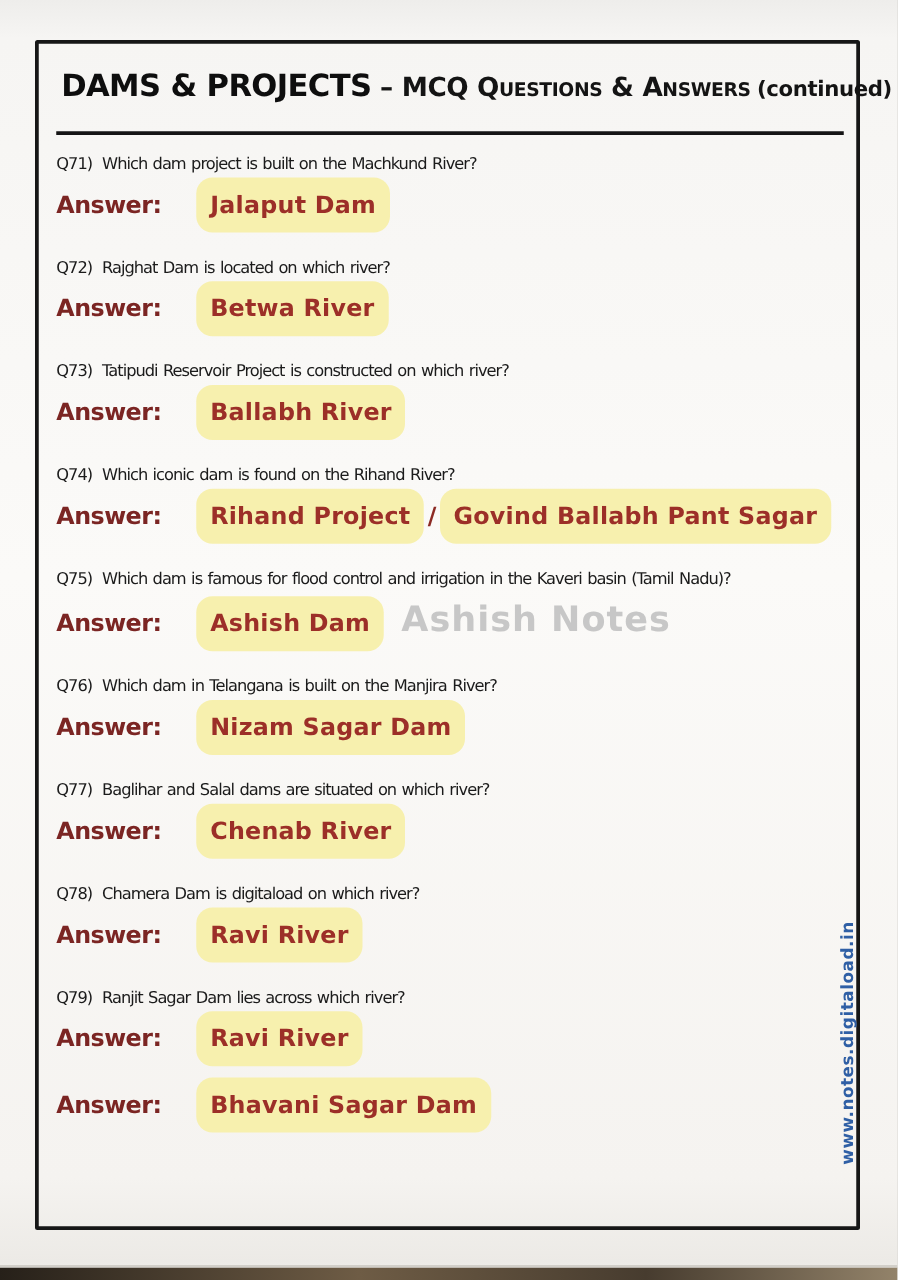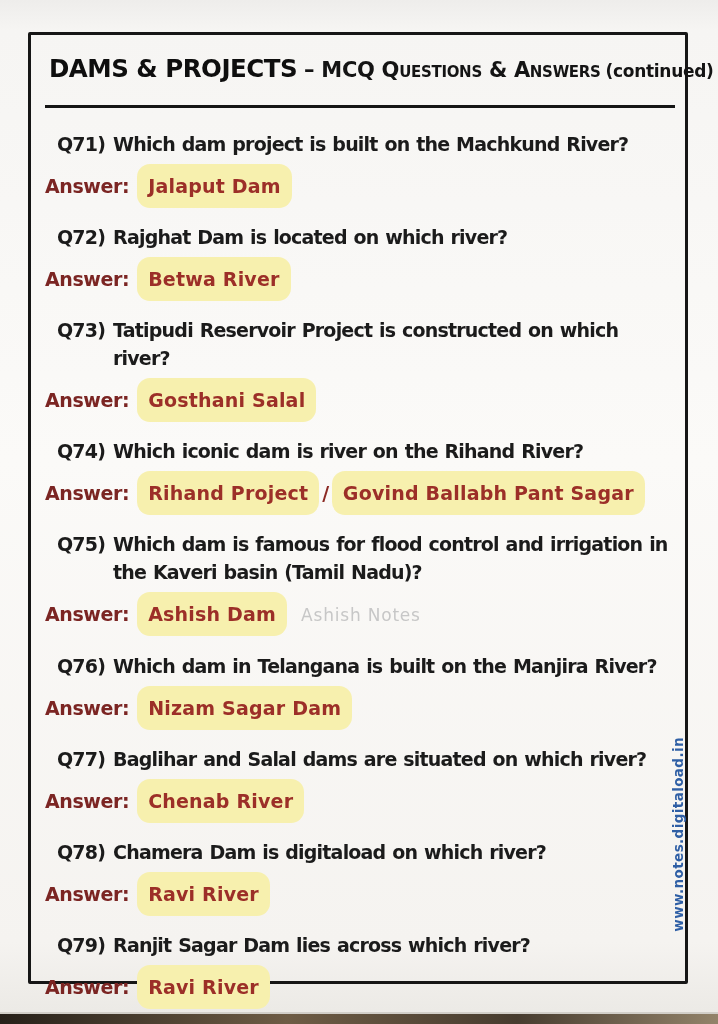--- a/index.html
+++ b/index.html
@@ -34,39 +34,39 @@
     font-weight:bold; font-size:21px; color:#141414;
     font-variant:small-caps; letter-spacing:-0.3px; margin-left:7px;
   }
   .title-suffix {
     font-weight:bold; font-size:17px; color:#141414; margin-left:5px; letter-spacing:-0.3px;
   }
   main { padding-top:10px; }
   .qa { margin:0 0 21px 0; }
   .qa:last-child { margin-bottom:0; }
   .question {
-    margin:12px; color:#1b1b1b;
-    font-size:19px; font-weight:bold; line-height:28px;
+    margin:0; color:#1b1b1b;
+    font-size:13px; font-weight:normal; line-height:28px;
     letter-spacing:-0.8px; word-spacing:1px;
     padding-left:56px; text-indent:-56px;
   }
   .qnum { margin-right:8px; }
   .answer-line {
     margin:2px 0 0 0;
     font-size:19px; font-weight:bold; line-height:32px;
     letter-spacing:-0.4px;
   }
-  .answer-label { color:#7b2523; margin-right:8px; }
+  .answer-label { color:#7b2523; margin-right:28px; }
   .hl {
     background:#f7f0ae; color:#9c2f28;
     padding:11px 11px; border-radius:13px; letter-spacing:0.2px;
   }
   .sep { color:#8c2a24; padding:0 3px; }
   .watermark {
-    color:#c7c7c7; font-weight:normal; font-size:17px;
+    color:#c7c7c7; font-weight:bold; font-size:28px;
     margin-left:14px; letter-spacing:0.8px;
   }
   .side-url {
     position:absolute; right:32px; bottom:92px;
     writing-mode:vertical-rl; transform:rotate(180deg);
     color:#2f5fa5; font-weight:bold; font-size:13.5px; letter-spacing:0.4px;
     white-space:nowrap;
   }
   .bottom-strip {
     position:absolute; left:0; bottom:0; width:718px; height:10px;
@@ -92,25 +92,25 @@
         <p class="answer-line"><span class="answer-label">Answer:</span><span class="hl">Jalaput Dam</span></p>
       </section>
 
       <section class="qa">
         <p class="question"><span class="qnum">Q72)</span><span>Rajghat Dam is located on which river?</span></p>
         <p class="answer-line"><span class="answer-label">Answer:</span><span class="hl">Betwa River</span></p>
       </section>
 
       <section class="qa">
         <p class="question"><span class="qnum">Q73)</span><span>Tatipudi Reservoir Project is constructed on which river?</span></p>
-        <p class="answer-line"><span class="answer-label">Answer:</span><span class="hl">Gosthani Salal</span></p>
+        <p class="answer-line"><span class="answer-label">Answer:</span><span class="hl">Ballabh River</span></p>
       </section>
 
       <section class="qa">
-        <p class="question"><span class="qnum">Q74)</span><span>Which iconic dam is river on the Rihand River?</span></p>
+        <p class="question"><span class="qnum">Q74)</span><span>Which iconic dam is found on the Rihand River?</span></p>
         <p class="answer-line"><span class="answer-label">Answer:</span><span class="hl">Rihand Project</span><span class="sep">/</span><span class="hl">Govind Ballabh Pant Sagar</span></p>
       </section>
 
       <section class="qa">
         <p class="question"><span class="qnum">Q75)</span><span>Which dam is famous for flood control and irrigation in the Kaveri basin (Tamil Nadu)?</span></p>
         <p class="answer-line"><span class="answer-label">Answer:</span><span class="hl">Ashish Dam</span><span class="watermark">Ashish Notes</span></p>
       </section>
 
       <section class="qa">
         <p class="question"><span class="qnum">Q76)</span><span>Which dam in Telangana is built on the Manjira River?</span></p>

